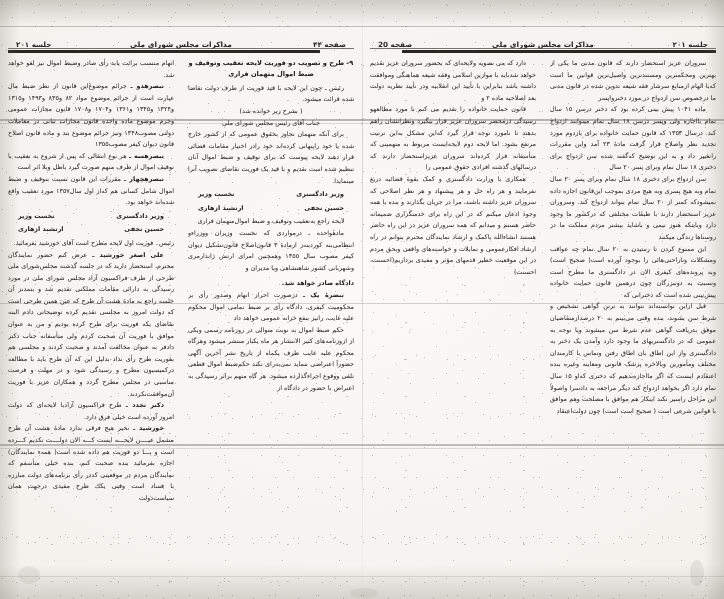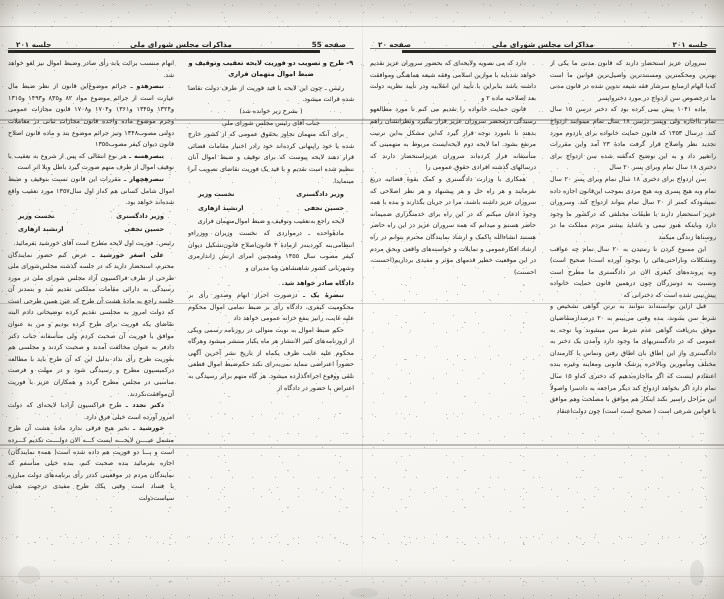--- a/index.html
+++ b/index.html
@@ -112,29 +112,29 @@
 <body>
 
 <div id="scan">
   <div id="grain"></div>
   <div id="gutter"></div>
 
   <div class="page-head right">
     <div class="hdr-row">
       <span class="hdr-side">جلسه ۲۰۱</span>
       <span class="hdr-center">مذاکرات مجلس شورای ملی</span>
-      <span class="hdr-side">صفحه ۲۰</span>
+      <span class="hdr-side">صفحه 20</span>
     </div>
     <div class="rule-thin"></div>
     <div class="rule-thick"></div>
   </div>
 
   <div class="page-head left">
     <div class="hdr-row">
-      <span class="hdr-side">صفحه 55</span>
+      <span class="hdr-side">صفحه ۴۴</span>
       <span class="hdr-center">مذاکرات مجلس شورای ملی</span>
       <span class="hdr-side">جلسه ۲۰۱</span>
     </div>
     <div class="rule-thin"></div>
     <div class="rule-thick"></div>
   </div>
 
   <div class="col" id="col1">
     <p>سروران عزیز استحضار دارند که قانون مدنی ما یکی از بهترین ومحکمترین ومستندترین واصیل‌ترین قوانین ما است که‌با الهام ازمنابع سرشار فقه شیعه تدوین شده در قانون مدنی ما درخصوص سن ازدواج در مورد دخترواپسر</p>
     <p>ماده ۱۰۴۱ پیش بینی کرده بود که دختر درسن ۱۵ سال تمام بااجازه ولی وپسر درسن ۱۸ سال تمام میتوانند ازدواج کند. درسال ۱۳۵۳ که قانون حمایت خانواده برای باردوم مورد تجدید نظر واصلاح قرار گرفت مادهٔ ۲۳ آمد واین مقررات راتغییر داد و به این توضیح که‌گفته شده سن ازدواج برای دختری ۱۸ سال تمام وبرای پسر ۲۰ سال</p>

